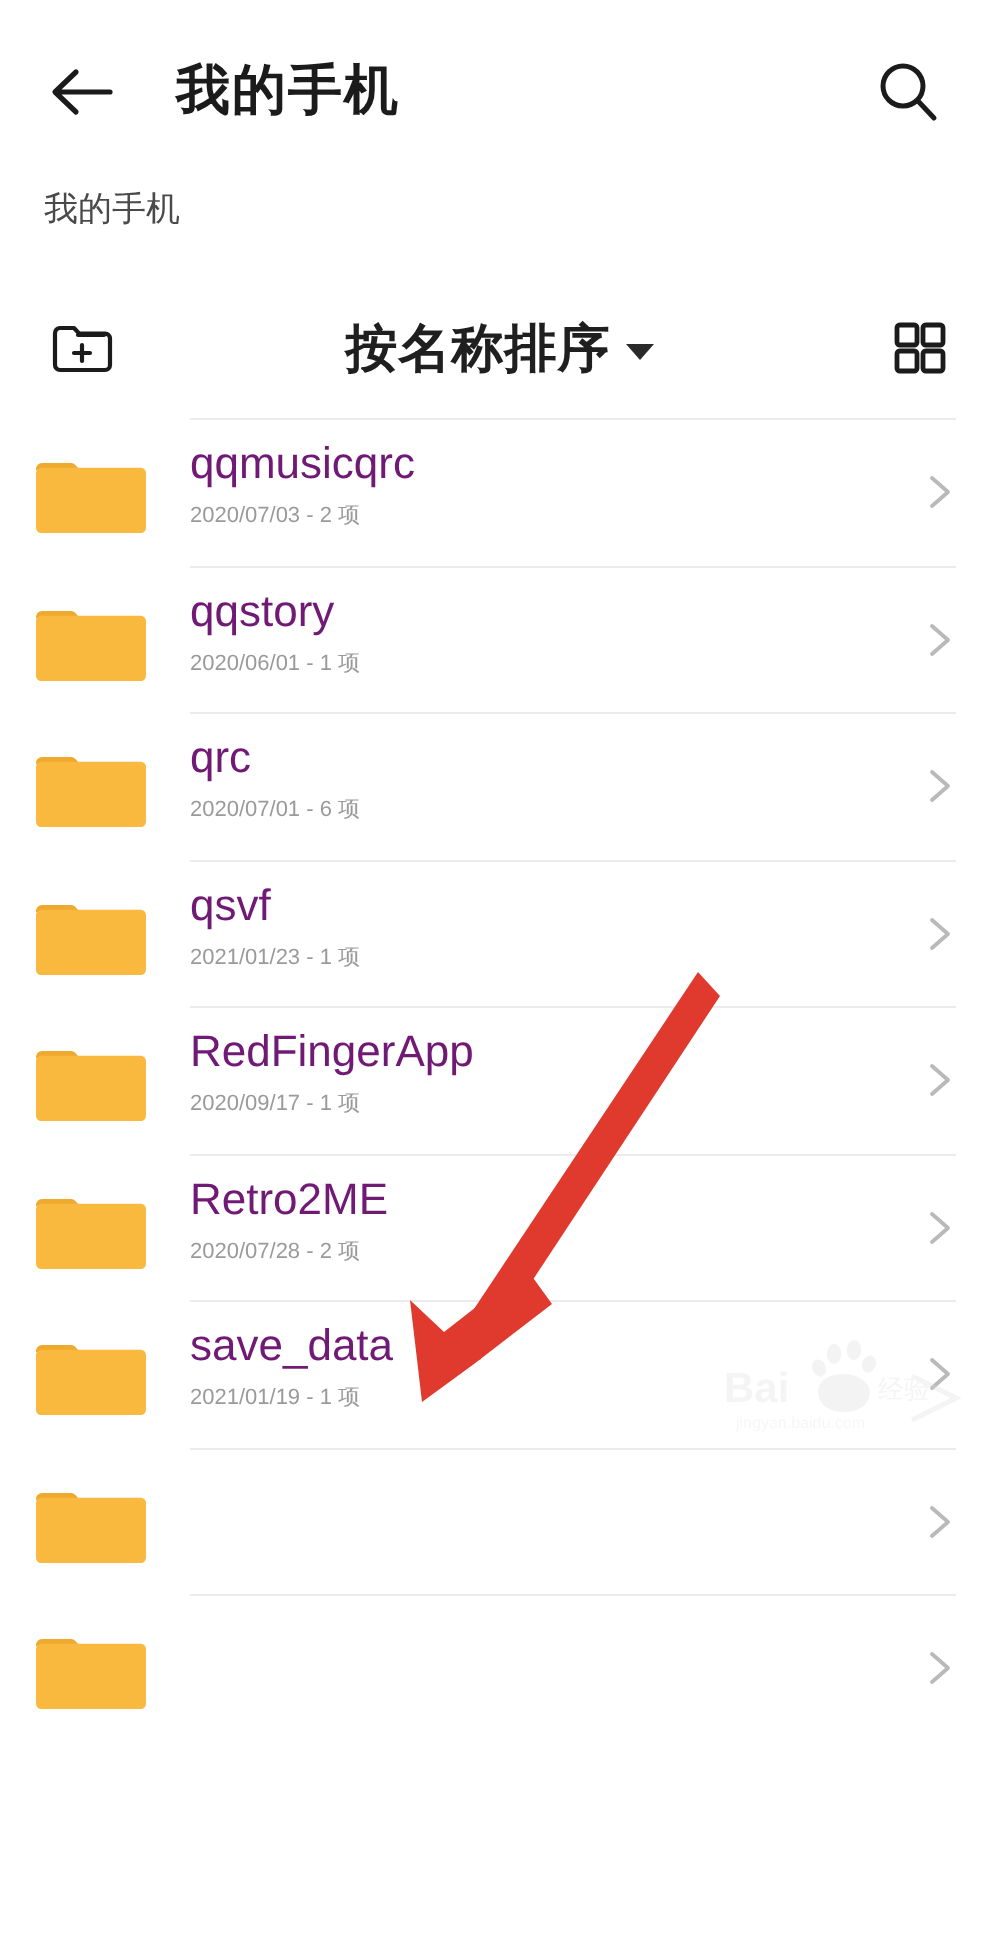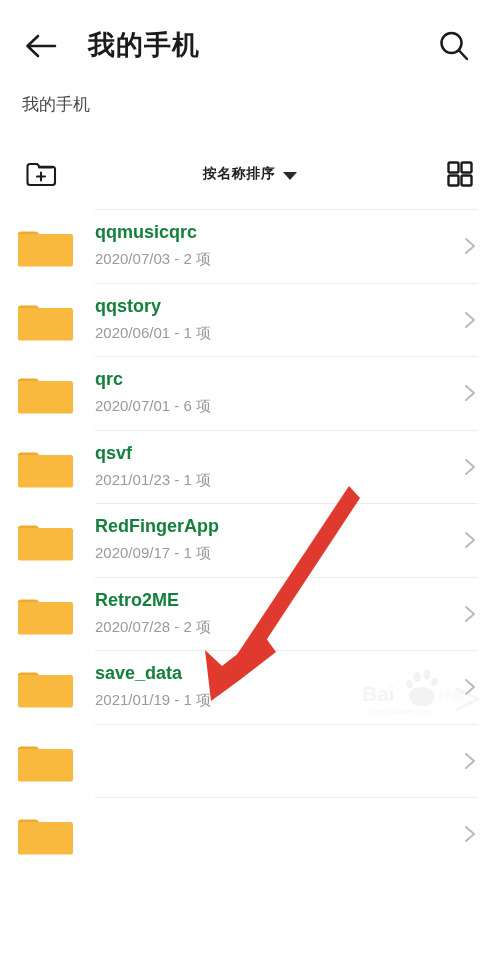--- a/index.html
+++ b/index.html
@@ -42,21 +42,21 @@
   .newfolder-btn {
     position:absolute; left:19px; top:8px; width:44px; height:40px;
     display:flex; align-items:center; justify-content:center; cursor:pointer;
   }
   .sort-btn {
     position:absolute; left:0; right:0; top:8px; height:40px;
     display:flex; align-items:center; justify-content:center; gap:8px;
     cursor:pointer; pointer-events:auto;
   }
   .sort-label {
-    font-size:14px; font-weight:700; color:#1f1f1f; letter-spacing:.5px;
+    font-size:26px; font-weight:700; color:#1f1f1f; letter-spacing:.5px;
   }
   .caret {
     width:0; height:0; border-left:7px solid transparent;
     border-right:7px solid transparent; border-top:8px solid #2a2a2a;
     margin-top:4px;
   }
   .grid-btn {
     position:absolute; right:18px; top:8px; width:44px; height:40px;
     display:flex; align-items:center; justify-content:center; cursor:pointer;
   }
@@ -68,25 +68,25 @@
   }
   .row .divider {
     position:absolute; left:95px; right:22px; top:0; height:1px;
     background:#ebebeb;
   }
   .folder-icon {
     position:absolute; left:16px; top:16px; width:59px; height:44px;
   }
   .row-text { position:absolute; left:95px; top:10px; right:60px; }
   .row-name {
-    font-size:18px; color:#15803d; line-height:26px; font-weight:700;
+    font-size:22px; color:#701a75; line-height:26px; font-weight:400;
     white-space:nowrap; overflow:hidden;
   }
   .row-meta {
-    font-size:15px; color:#9a9a9a; line-height:23px; margin-top:2px;
+    font-size:11px; color:#9a9a9a; line-height:23px; margin-top:2px;
     white-space:nowrap;
   }
   .row-chev {
     position:absolute; right:20px; top:27px; width:20px; height:20px;
   }
 
   
   .arrow-overlay {
     position:absolute; left:0; top:0; width:500px; height:976px;
     pointer-events:none;

